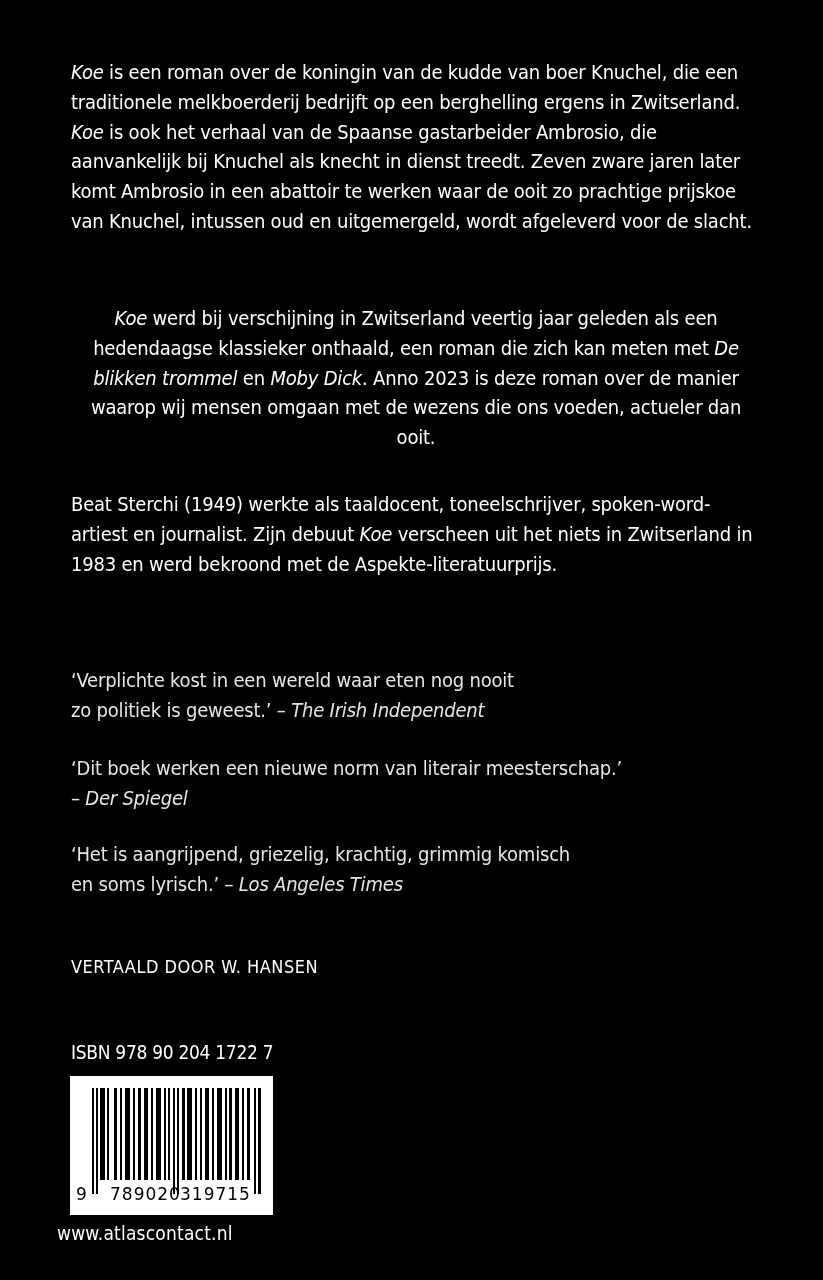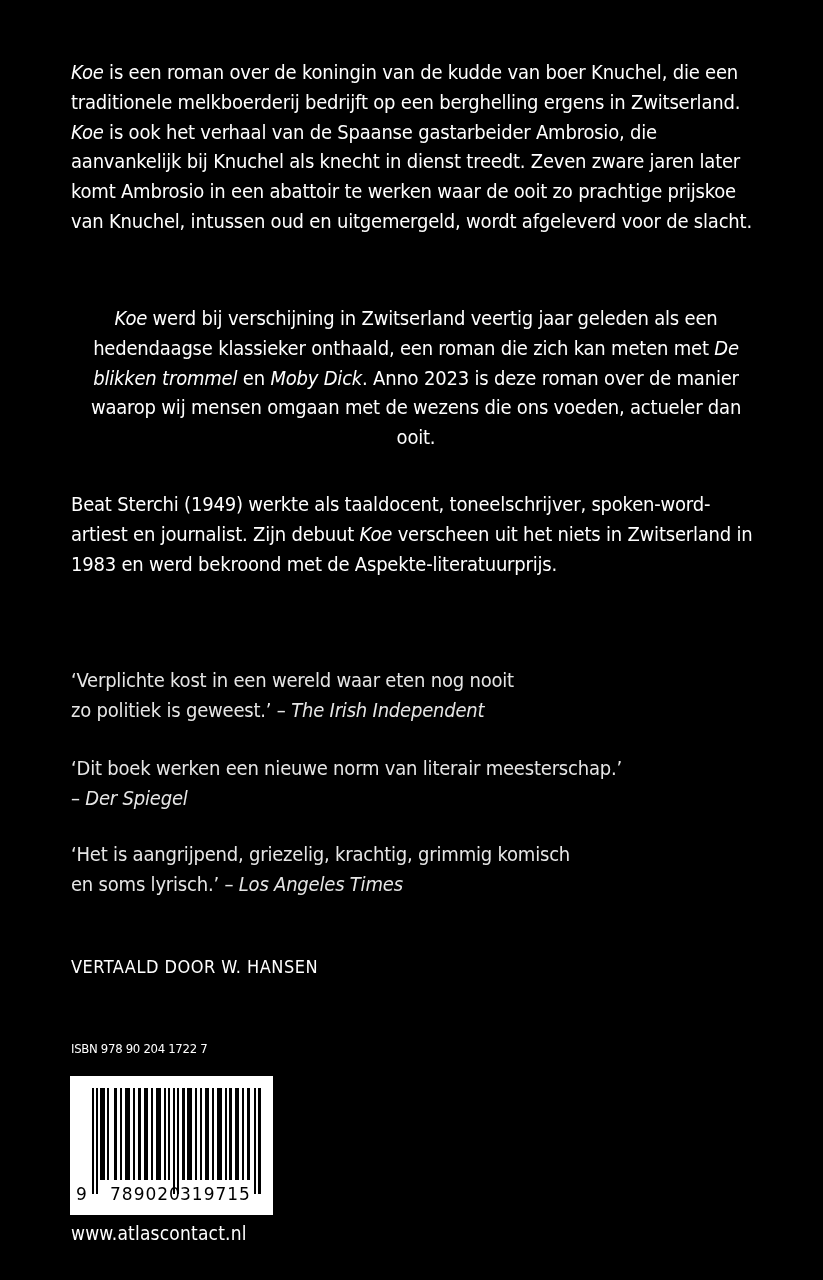--- a/index.html
+++ b/index.html
@@ -25,39 +25,39 @@
     .quote em { font-style: italic; }
     .q1 { top: 666px; }
     .q2 { top: 754px; }
     .q3 { top: 840px; }
     .translator {
       position: absolute; left: 71px; top: 956px;
       color: #ffffff; font-size: 18px; letter-spacing: 0.5px;
     }
     .isbn {
       position: absolute; left: 71px; top: 1041px;
-      color: #ffffff; font-size: 13px; font-weight: 300; letter-spacing: -0.3px;
+      color: #ffffff; font-size: 19px; font-weight: 300; letter-spacing: -0.3px;
     }
     .barcode-box {
       position: absolute; left: 70px; top: 1076px; width: 203px; height: 139px;
       background: #ffffff;
     }
     .bars {
       position: absolute; left: 22px; top: 12px; width: 170px; height: 106px;
     }
     .bar-digits {
       position: absolute; left: 0; top: 104px; width: 203px; height: 30px;
       font-family: "DejaVu Sans", sans-serif; font-size: 17px; color: #000;
     }
     .bar-digits span { position: absolute; top: 4px; letter-spacing: 1px; }
     .d-first { left: 6px; }
     .d-left { left: 40px; }
     .d-right { left: 110px; }
     .url {
-      position: absolute; left: 71px; top: 1222px;
+      position: absolute; left: 57px; top: 1222px;
       color: #ffffff; font-size: 19px; font-weight: 300; letter-spacing: 0.2px;
     }
   </style>
 </head>
 <body>
 
 <div class="page">
 
   <div class="blurb p1">
     <em>Koe</em><span> is een roman over de koningin van de kudde van boer Knuchel, die een traditionele melkboerderij bedrijft op een berghelling ergens in Zwitserland. </span><em>Koe</em><span> is ook het verhaal van de Spaanse gastarbeider Ambrosio, die aanvankelijk bij Knuchel als knecht in dienst treedt. Zeven zware jaren later komt Ambrosio in een abattoir te werken waar de ooit zo prachtige prijskoe van Knuchel, intussen oud en uitgemergeld, wordt afgeleverd voor de slacht.</span>

